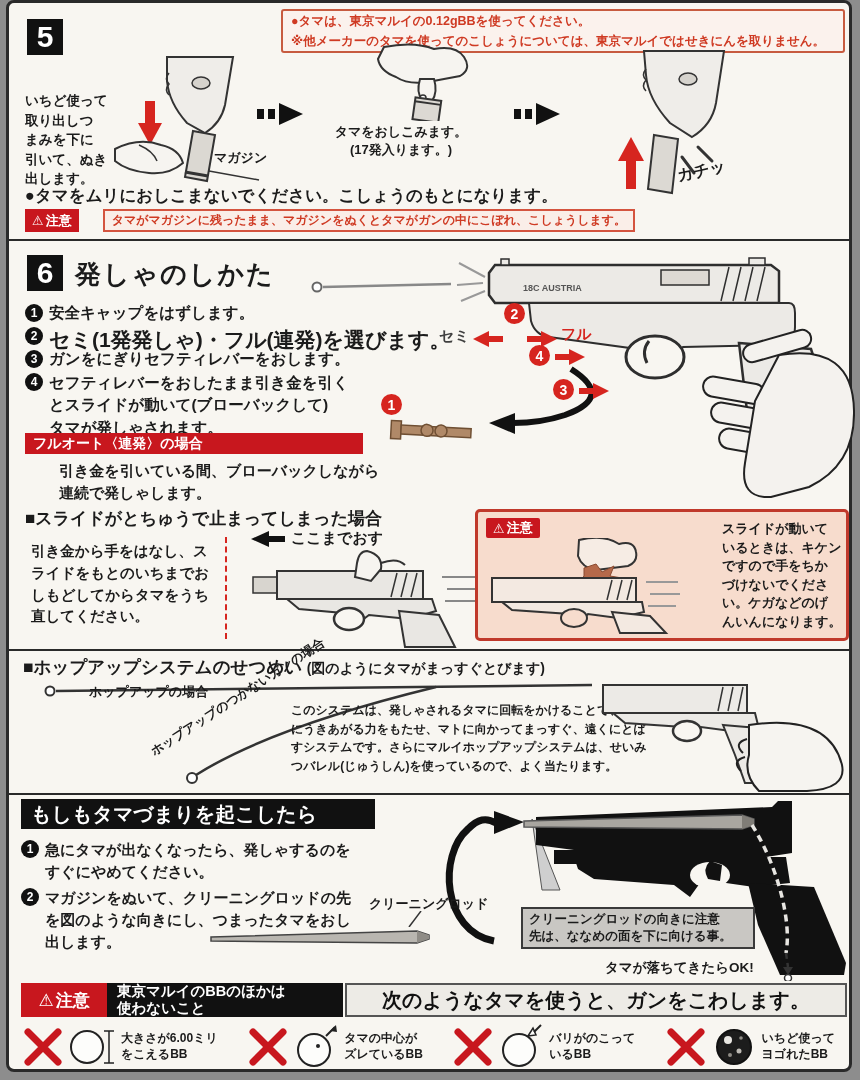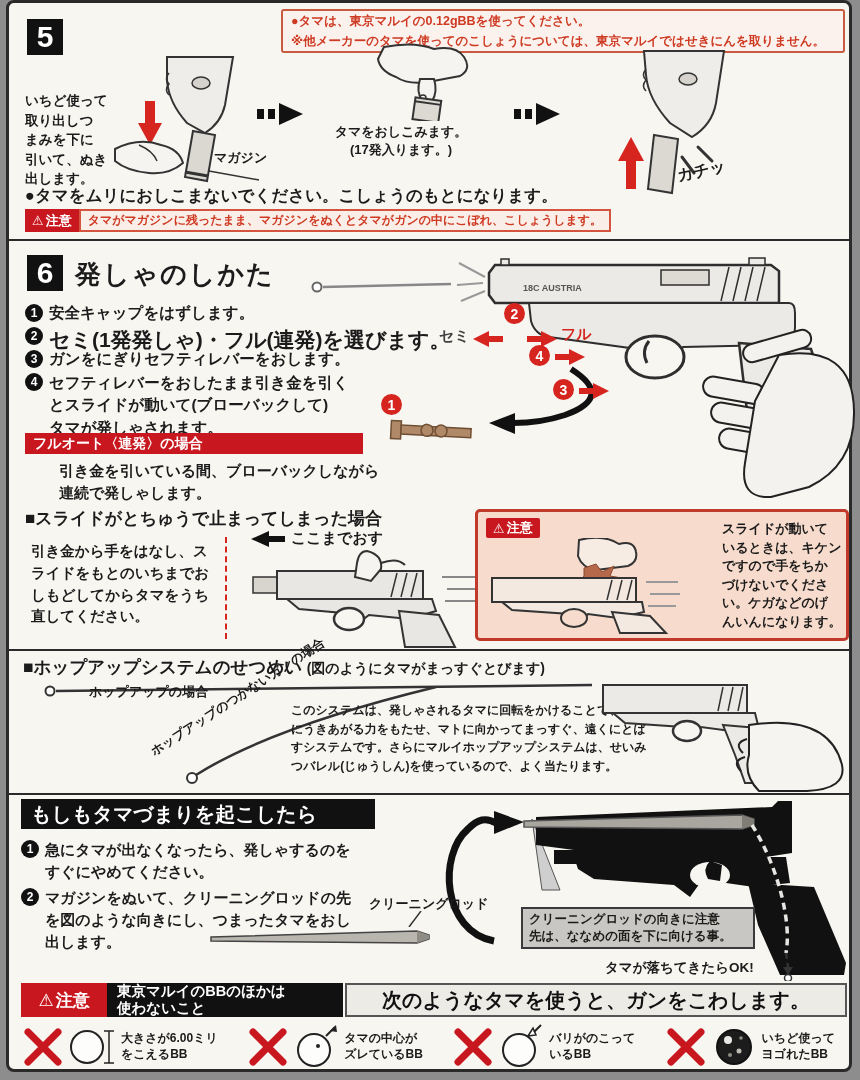--- a/index.html
+++ b/index.html
@@ -14,21 +14,21 @@
   .sec-line{border-bottom:2px solid #2a2a2a;}
   .numbox{width:40px;height:40px;background:#111;color:#fff;font-size:30px;font-weight:bold;
           display:flex;align-items:center;justify-content:center;box-shadow:inset 0 0 0 2px #f8f6f1, inset 0 0 0 4px #111;}
   .sec-title{font-size:26px;font-weight:bold;letter-spacing:2px;}
   .redbox{border:2px solid #c75b40;border-radius:3px;background:#fbf2ed;color:#cf3a23;
           font-size:12.5px;font-weight:bold;line-height:1.6;padding:0 8px;box-sizing:border-box;}
   .caut{display:flex;align-items:stretch;}
   .caut-label{background:#c8171e;color:#fff;font-weight:bold;display:flex;align-items:center;
               justify-content:center;gap:2px;padding:0 7px;}
   .caut-text{border:2px solid #d4543f;background:#faeee8;color:#cf3a23;font-weight:bold;
-             display:flex;align-items:center;padding:0 7px;}
+             display:flex;align-items:center;padding:0 7px;margin-left:24px;}
   .steprow{display:flex;align-items:flex-start;}
   .stepn{width:18px;height:18px;border-radius:50%;background:#111;color:#fff;font-size:12px;
          font-weight:bold;display:flex;align-items:center;justify-content:center;flex:0 0 auto;
          margin-right:6px;margin-top:1px;}
   .mk{width:21px;height:21px;border-radius:50%;background:#d6251f;color:#fff;font-weight:bold;
       font-size:14px;display:flex;align-items:center;justify-content:center;}
   .redbar{background:#c8171e;color:#fff;font-weight:bold;font-size:14px;display:flex;
           align-items:center;padding:0 8px;}
   .blkbar{background:#111;color:#fff;font-weight:bold;display:flex;align-items:center;padding:0 10px;}
   .cautionbox{border:3px solid #c0392b;border-radius:5px;background:#f7dccd;box-sizing:border-box;}

